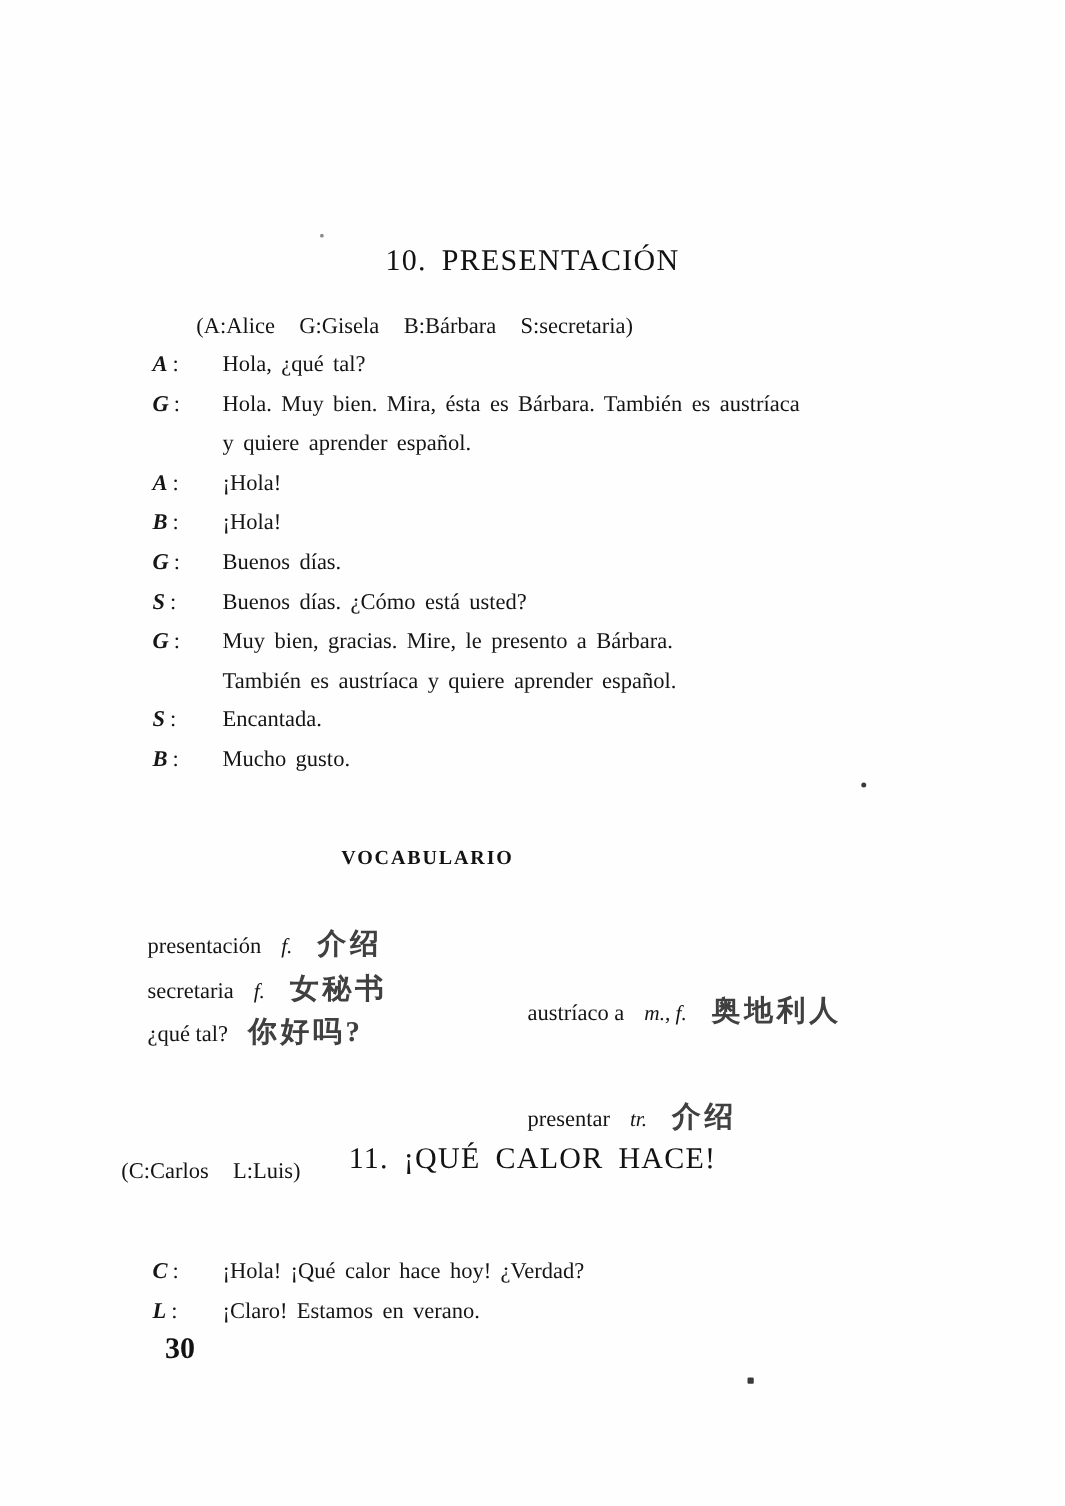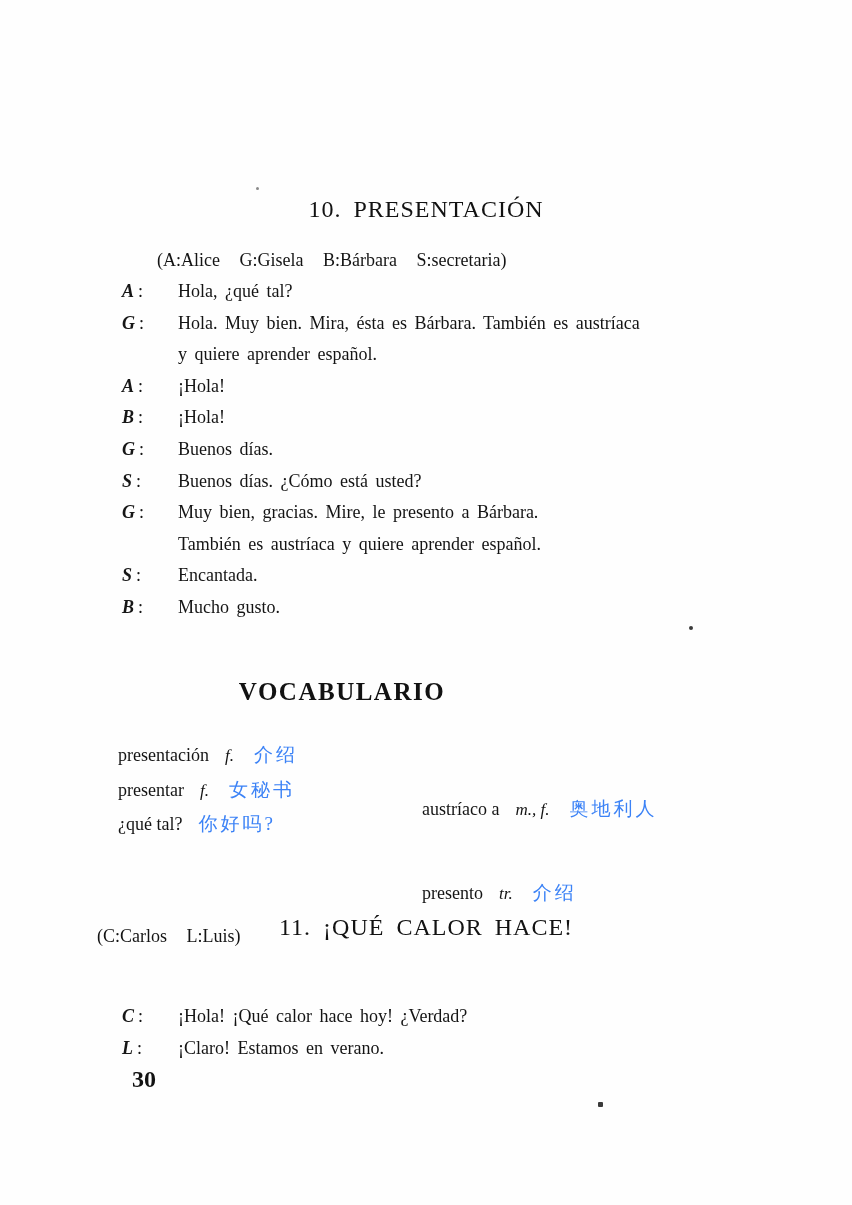--- a/index.html
+++ b/index.html
@@ -35,21 +35,21 @@
   }
   #title-10 { top: 196px; }
   #title-11 { top: 914px; }
 
   .vocab-heading {
     position: absolute;
     top: 678px;
     left: 0;
     width: 684px;
     text-align: center;
-    font-size: 25px;
+    font-size: 16px;
     font-weight: 700;
     letter-spacing: 1.5px;
     color: #121212;
   }
 
   
   .cast-line {
     position: absolute;
     font-size: 18px;
     white-space: pre-wrap;
@@ -111,23 +111,24 @@
     color: #141414;
   }
   .vocab-pos {
     font-style: italic;
     margin-right: 20px;
     font-size: 17px;
     color: #141414;
   }
   .vocab-pos:empty { display: none; }
   .vocab-zh {
-    font-size: 19px;
+    font-size: 23px;
     letter-spacing: 3px;
-    color: #3b82f6;
+    color: #404040;
+    font-weight: bold;
   }
 
   
   .page-number {
     position: absolute;
     top: 1066px;
     left: 132px;
     font-size: 24px;
     font-weight: 700;
     color: #121212;
@@ -197,33 +198,33 @@
 
   <span class="speck" id="speck-2"></span>
 
   <div class="vocab-heading">VOCABULARIO</div>
 
   <div class="vocab-col" id="vocab-left">
     <div class="vocab-row">
       <span class="vocab-es">presentación</span><span class="vocab-pos">f.</span><span class="vocab-zh">介绍</span>
     </div>
     <div class="vocab-row">
-      <span class="vocab-es">presentar</span><span class="vocab-pos">f.</span><span class="vocab-zh">女秘书</span>
+      <span class="vocab-es">secretaria</span><span class="vocab-pos">f.</span><span class="vocab-zh">女秘书</span>
     </div>
     <div class="vocab-row">
       <span class="vocab-es">¿qué tal?</span><span class="vocab-zh">你好吗?</span>
     </div>
   </div>
 
   <div class="vocab-col" id="vocab-right">
     <div class="vocab-row">
       <span class="vocab-es">austríaco a</span><span class="vocab-pos">m., f.</span><span class="vocab-zh">奥地利人</span>
     </div>
     <div class="vocab-row">
-      <span class="vocab-es">presento</span><span class="vocab-pos">tr.</span><span class="vocab-zh">介绍</span>
+      <span class="vocab-es">presentar</span><span class="vocab-pos">tr.</span><span class="vocab-zh">介绍</span>
     </div>
   </div>
 
   <div class="lesson-title" id="title-11">11. ¡QUÉ CALOR HACE!</div>
 
   <div class="cast-line" id="cast-11">(C:Carlos   L:Luis)</div>
 
   <div class="dialogue" id="dialogue-11">
     <div class="dlg-row">
       <span class="spk"><span class="letter">C</span><span class="colon">:</span></span>

